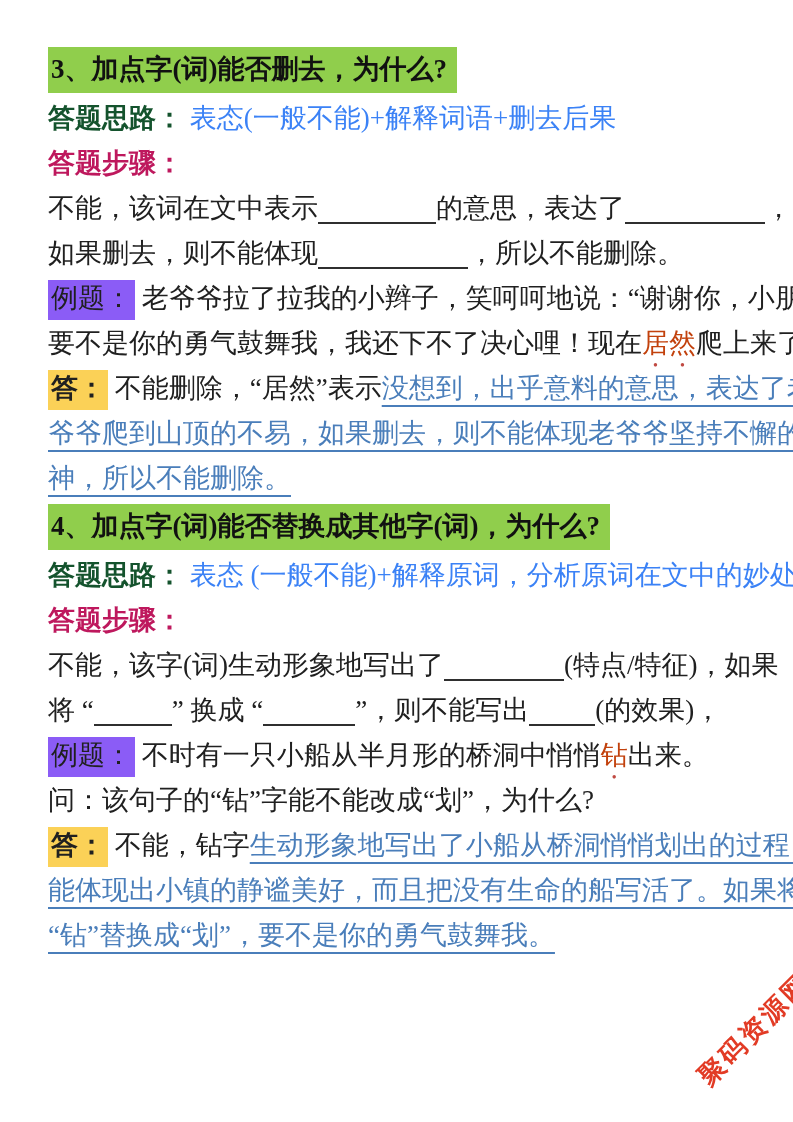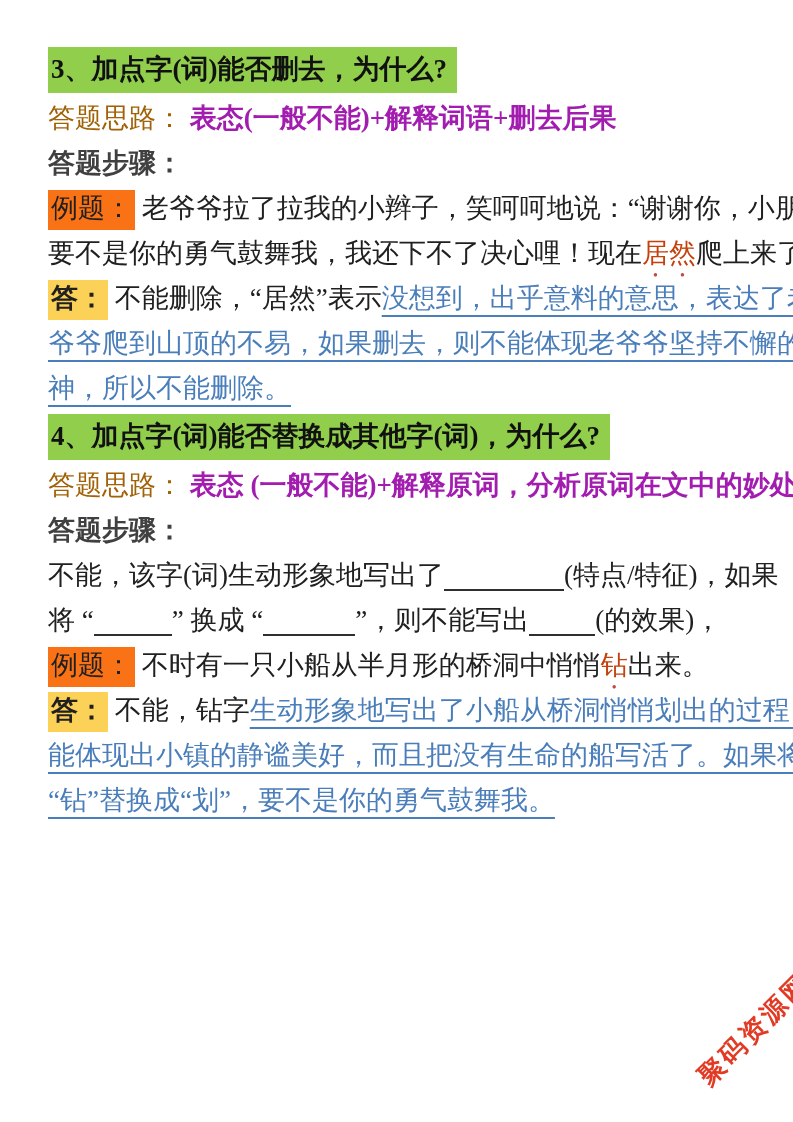--- a/index.html
+++ b/index.html
@@ -14,24 +14,24 @@
     padding:44px 40px 8px 48px;
   }
   .h-line { height:52px; display:flex; align-items:center; }
   .hl-green {
     background:#90CE4C;
     font-size:27px; font-weight:700; color:#111;
     padding:4px 10px 6px 3px;
     white-space:nowrap;
   }
   .line { font-size:27px; height:45px; line-height:45px; white-space:nowrap; }
-  .black-bold { font-weight:400; color:#a16207; }
-  .purple { color:#a21caf; font-weight:700; }
-  .red-bold { color:#404040; font-weight:700; }
-  .hl-blue { background:#f97316; padding:3px 3px 7px 3px; }
+  .black-bold { font-weight:700; color:#14532d; }
+  .purple { color:#3b82f6; font-weight:400; }
+  .red-bold { color:#be185d; font-weight:700; }
+  .hl-blue { background:#8b5cf6; padding:3px 3px 7px 3px; }
   .hl-yellow { background:#FBD157; padding:3px 3px 7px 3px; font-weight:700; }
   .blank {
     display:inline-block;
     height:30px;
     border-bottom:2px solid #2f2f2f;
     vertical-align:-7px;
   }
   .w118{width:118px;} .w140{width:140px;} .w150{width:150px;}
   .w120{width:120px;} .w78{width:78px;} .w92{width:92px;} .w66{width:66px;}
   .u-blue {
@@ -68,21 +68,27 @@
 
   <div class="line">
     <span class="black-bold">答题思路：</span>
     <span class="purple">表态(一般不能)+解释词语+删去后果</span>
   </div>
 
   <div class="line">
     <span class="red-bold">答题步骤：</span>
   </div>
 
+  <div class="line">
+    <span>不能，该词在文中表示</span><span class="blank w118"></span><span>的意思，表达了</span><span class="blank w140"></span><span>，</span>
+  </div>
 
+  <div class="line">
+    <span>如果删去，则不能体现</span><span class="blank w150"></span><span>，所以不能删除。</span>
+  </div>
 
   <div class="line">
     <span class="hl-blue">例题：</span>
     <span>老爷爷拉了拉我的小辫子，笑呵呵地说：“谢谢你，小朋友。</span>
   </div>
 
   <div class="line">
     <span>要不是你的勇气鼓舞我，我还下不了决心哩！现在</span><span class="emph-red">居然</span><span>爬上来了！”</span>
   </div>
 
@@ -120,20 +126,23 @@
   <div class="line">
     <span>将 “</span><span class="blank w78"></span><span>” 换成 “</span><span class="blank w92"></span><span>”，则不能写出</span><span class="blank w66"></span><span>(的效果)，</span>
   </div>
 
 
   <div class="line">
     <span class="hl-blue">例题：</span>
     <span>不时有一只小船从半月形的桥洞中悄悄</span><span class="emph-red">钻</span><span>出来。</span>
   </div>
 
+  <div class="line">
+    <span>问：该句子的“钻”字能不能改成“划”，为什么?</span>
+  </div>
 
   <div class="line">
     <span class="hl-yellow">答：</span>
     <span>不能，钻字</span><span class="u-blue">生动形象地写出了小船从桥洞悄悄划出的过程，更</span>
   </div>
 
   <div class="line">
     <span class="u-blue">能体现出小镇的静谧美好，而且把没有生命的船写活了。如果将</span>
   </div>
 

